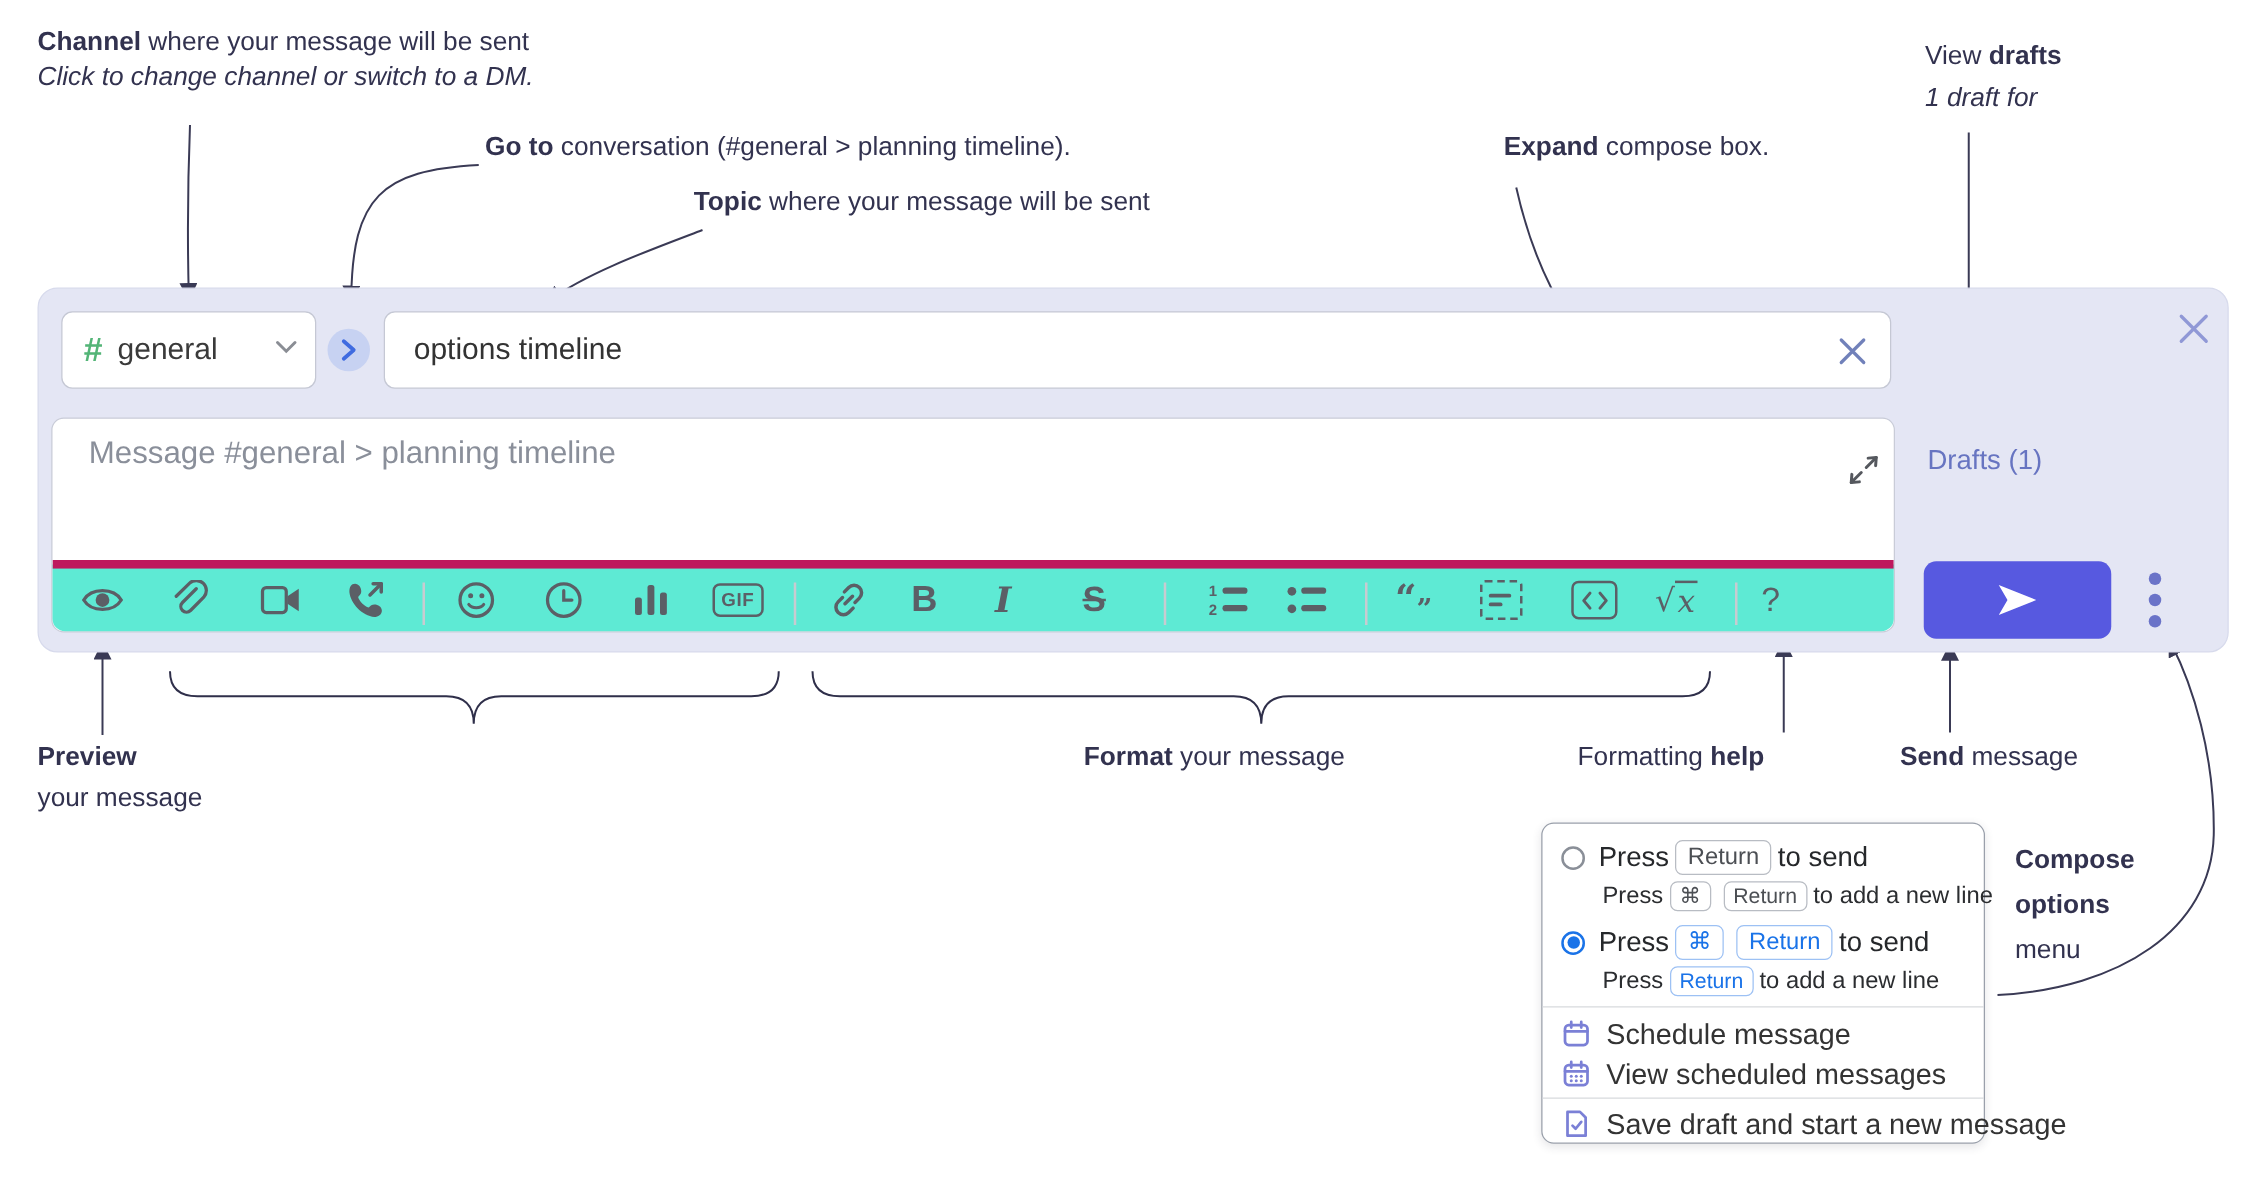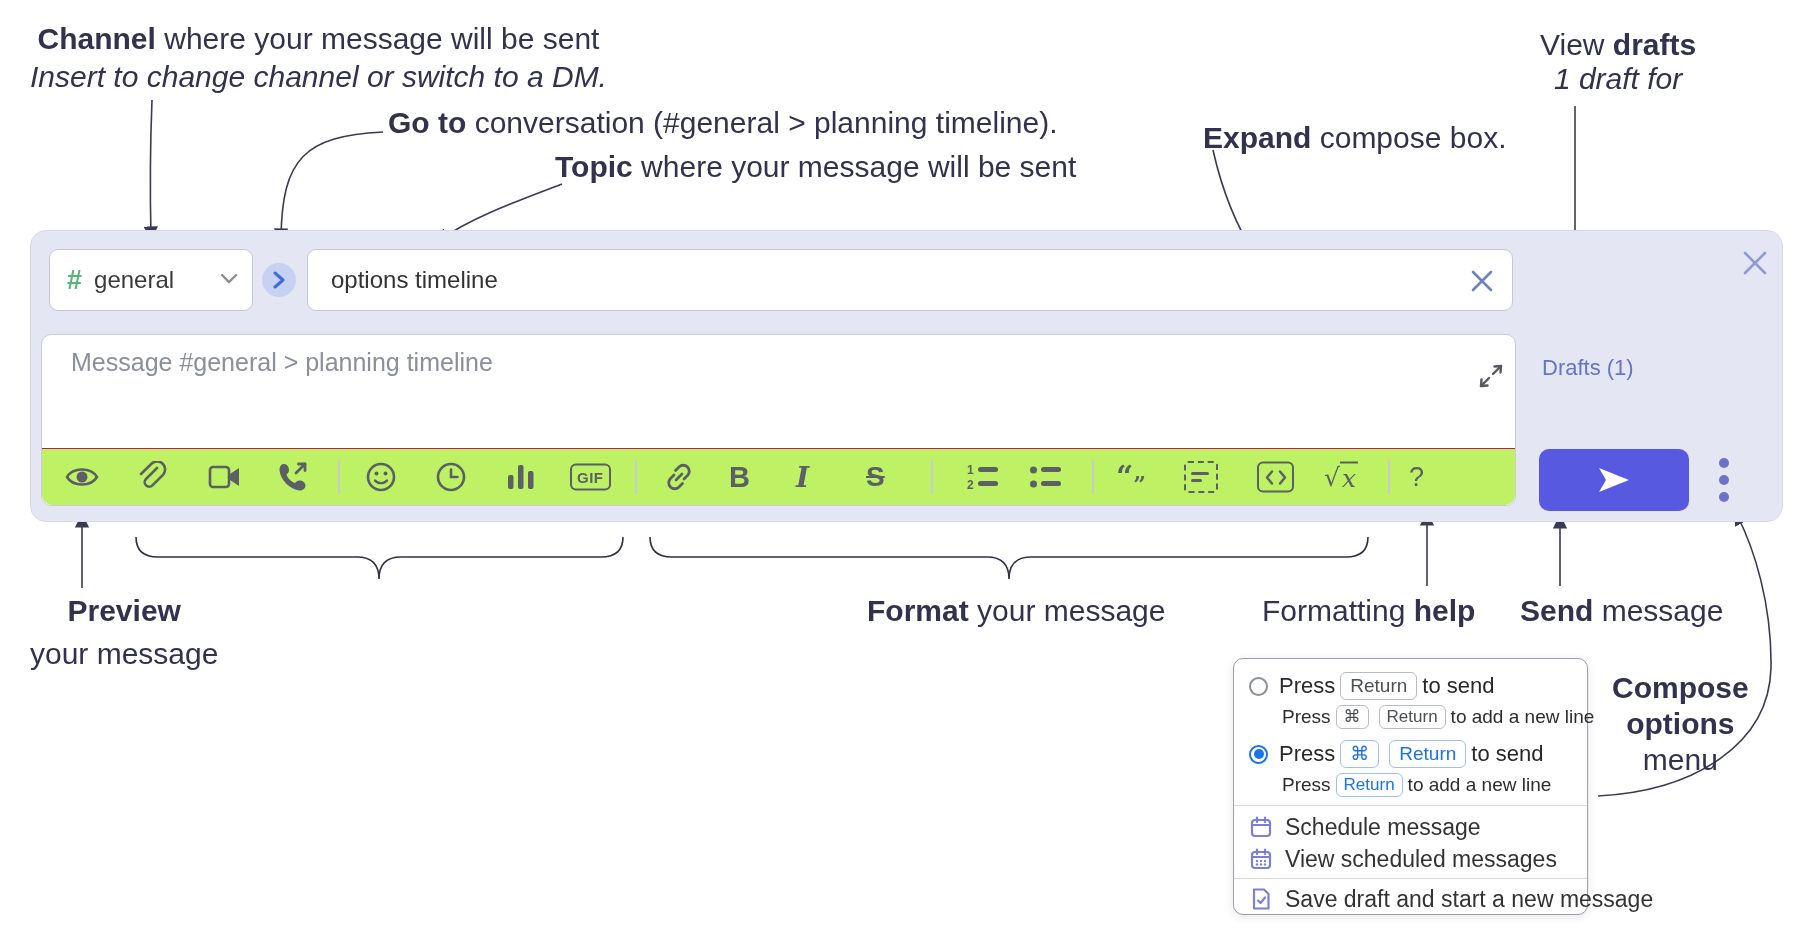--- a/index.html
+++ b/index.html
@@ -1,20 +1,20 @@
 <!DOCTYPE html>
 <html><head>
 <meta charset="utf-8">
 <style>
   html,body{margin:0;padding:0;background:#fff;}
   .canvas{position:relative;width:1814px;height:944px;background:#fff;overflow:hidden;
           font-family:"Liberation Sans", sans-serif;color:#32324f;}
   .abs{position:absolute;}
   
-  .ann{font-size:30px;color:#32324f;white-space:nowrap;text-align:center;}
+  .ann{font-size:21px;color:#32324f;white-space:nowrap;}
   .ann .b{font-weight:700;}
   .ann .i{font-style:italic;}
   svg.overlay{position:absolute;left:0;top:0;width:1814px;height:944px;pointer-events:none;}
   
   .compose{position:absolute;left:30px;top:230px;width:1753px;height:292px;
            background:#e4e6f4;border:1px solid #d7daec;border-radius:16px;box-sizing:border-box;}
   .chselect{position:absolute;left:18px;top:18px;width:204px;height:62px;background:#fff;
             border:1px solid #c5c8d4;border-radius:9px;box-sizing:border-box;
             display:flex;align-items:center;cursor:pointer;}
   .chselect .hash{color:#53b577;font-weight:700;font-size:27px;margin-left:17px;}
@@ -24,22 +24,22 @@
            background:#c7d2f2;display:flex;align-items:center;justify-content:center;cursor:pointer;}
   .topicbox{position:absolute;left:276px;top:18px;width:1206px;height:62px;background:#fff;
             border:1px solid #c5c8d4;border-radius:9px;box-sizing:border-box;
             display:flex;align-items:center;}
   .topicbox .tval{font-size:24px;color:#333;margin-left:23px;}
   .topicclear{position:absolute;right:16px;top:17px;width:28px;height:28px;cursor:pointer;}
   .msgbox{position:absolute;left:10px;top:103px;width:1475px;height:172px;background:#fff;
           border:1px solid #c9ccd8;border-radius:10px;box-sizing:border-box;}
   .placeholder{position:absolute;left:29px;top:13px;font-size:25px;color:#8a8f9a;}
   .expandic{position:absolute;left:1436px;top:28px;width:26px;height:26px;cursor:pointer;}
-  .toolbar{position:absolute;left:0;bottom:0;width:100%;height:57px;background:#bef264;
-           border-top:1px solid #be185d;border-radius:0 0 10px 10px;box-sizing:border-box;}
+  .toolbar{position:absolute;left:0;bottom:0;width:100%;height:57px;background:#5eead4;
+           border-top:7px solid #be185d;border-radius:0 0 10px 10px;box-sizing:border-box;}
   .tic{position:absolute;top:50%;transform:translateY(-50%);color:#5b5f66;cursor:pointer;
        display:flex;align-items:center;justify-content:center;}
   .tdiv{position:absolute;top:11px;width:2px;height:34px;background:#c8cbd0;}
   .ticon-text{font-size:27px;font-weight:700;color:#5b5f66;}
   .gifbox{border:2.5px solid #5b5f66;border-radius:6px;font-size:15px;font-weight:700;
           padding:3px 5px;letter-spacing:.5px;color:#5b5f66;}
   .codebox{border:2.5px solid #5b5f66;border-radius:6px;width:33px;height:27px;
            display:flex;align-items:center;justify-content:center;}
   .spoilerbox{border:2.5px dashed #5b5f66;border-radius:4px;width:30px;height:28px;position:relative;}
   .spoilerbox span{position:absolute;left:5px;height:3px;background:#5b5f66;border-radius:2px;}
@@ -94,32 +94,32 @@
       <path d="M1598 796 C1695 791, 1769 744, 1771 668 C1772 604, 1754 548, 1737 515" marker-end="url(#ah)"></path>
     </g>
     <g stroke="#2f2f4a" stroke-width="1.6" fill="none">
       <path d="M136 537 Q136 557 158 557 L357 557 Q379 557 379 579 Q379 557 401 557 L601 557 Q623 557 623 537"></path>
       <path d="M650 537 Q650 557 672 557 L987 557 Q1009 557 1009 579 Q1009 557 1031 557 L1346 557 Q1368 557 1368 537"></path>
     </g>
   </svg>
 
   <div class="ann abs" style="left:30px;top:22px;">
     <div><span class="b">Channel</span><span> where your message will be sent</span></div>
-    <div class="i" style="margin-top:4px;">Insert to change channel or switch to a DM.</div>
+    <div class="i" style="margin-top:4px;">Click to change channel or switch to a DM.</div>
   </div>
 
   <div class="ann abs" style="left:388px;top:106px;">
     <span class="b">Go to</span><span> conversation (#general &gt; planning timeline).</span>
   </div>
 
   <div class="ann abs" style="left:555px;top:150px;">
     <span class="b">Topic</span><span> where your message will be sent</span>
   </div>
 
-  <div class="ann abs" style="left:1203px;top:106px;margin-top:15px;">
+  <div class="ann abs" style="left:1203px;top:106px;">
     <span class="b">Expand</span><span> compose box.</span>
   </div>
 
   <div class="ann abs" style="left:1540px;top:28px;line-height:34px;">
     <div><span>View </span><span class="b">drafts</span></div>
     <div class="i">1 draft for</div>
   </div>
 
   <div class="compose">
 

